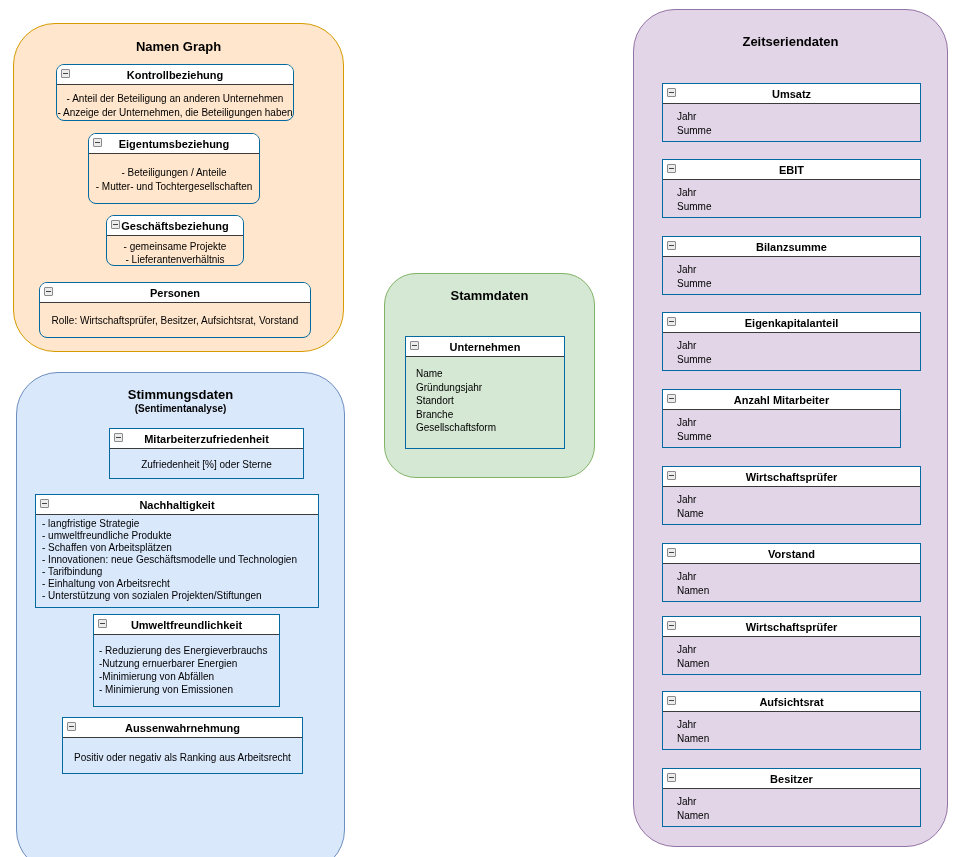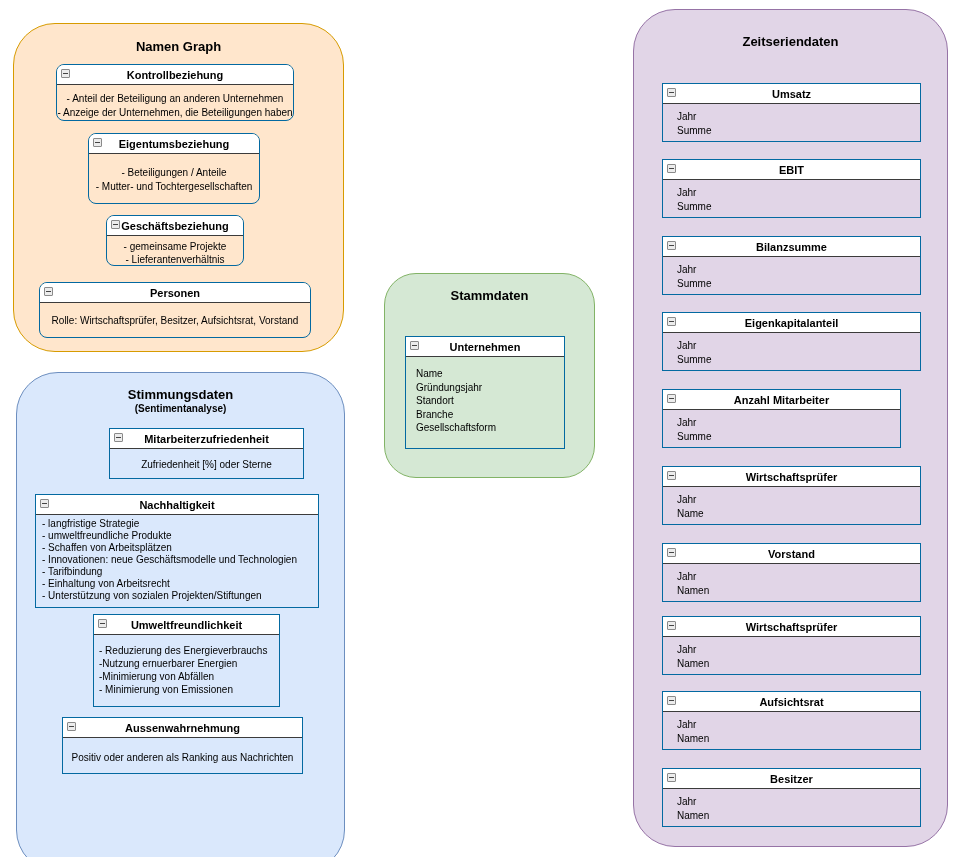--- a/index.html
+++ b/index.html
@@ -125,21 +125,21 @@
 -Nutzung ernuerbarer Energien
 -Minimierung von Abfällen
 - Minimierung von Emissionen</div>
     </div>
 
     <div class="node" style="left:45px; top:344px; width:241px; height:57px;">
       <div class="node-header">
         <span class="collapse"></span>
         <span>Aussenwahrnehmung</span>
       </div>
-      <div class="node-body body-center" style="padding-top:13px;">Positiv oder anderen als Ranking aus Nachrichten</div>
+      <div class="node-body body-center" style="padding-top:13px;">Positiv oder negativ als Ranking aus Arbeitsrecht</div>
     </div>
   </div>
 
   <div class="container" style="left:384px; top:273px; width:211px; height:205px; border-radius:32px;
               background:#d5e8d4; border-color:#82b366;">
     <div class="container-title" style="padding-top:14px;">Stammdaten</div>
 
     <div class="node" style="left:20px; top:62px; width:160px; height:113px;">
       <div class="node-header">
         <span class="collapse"></span>

